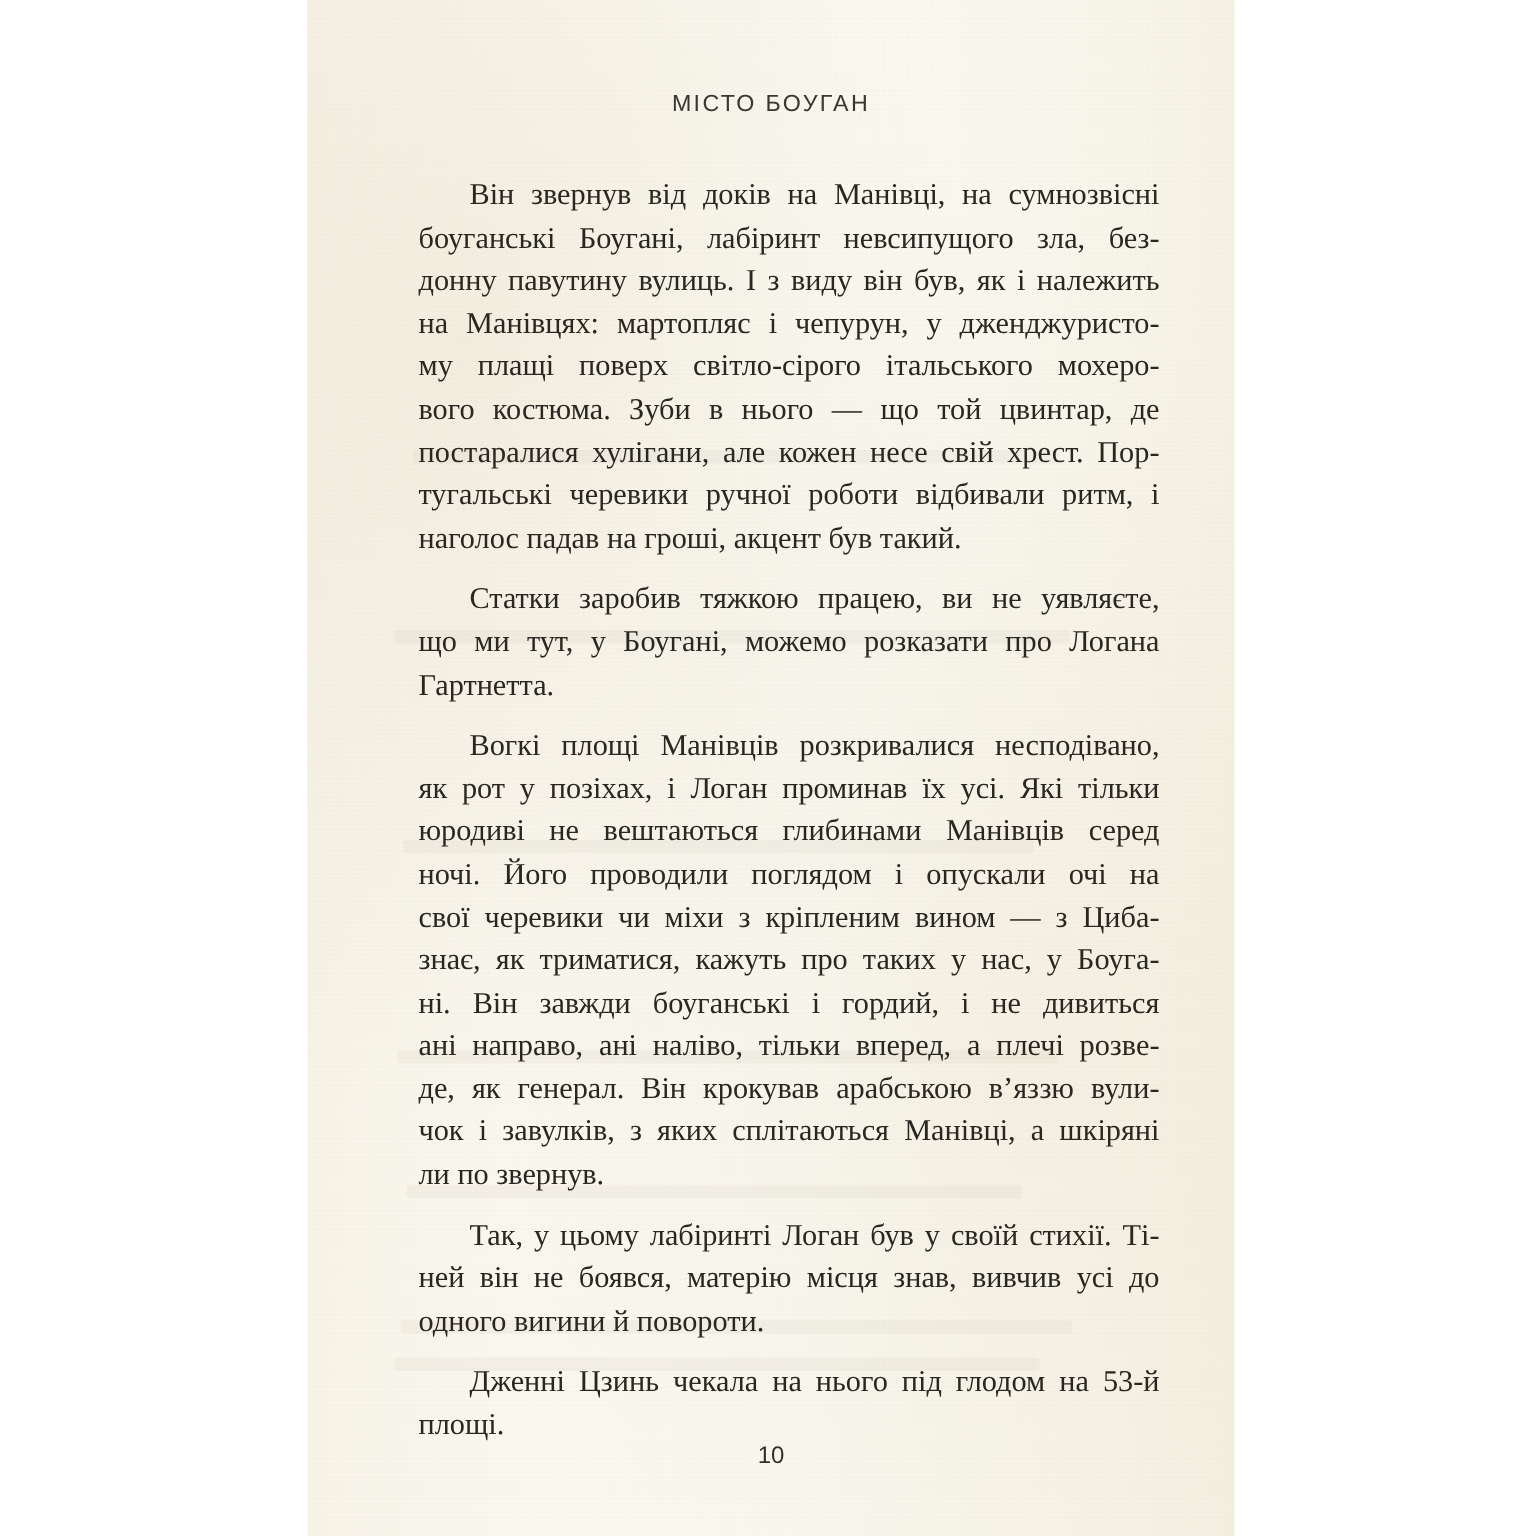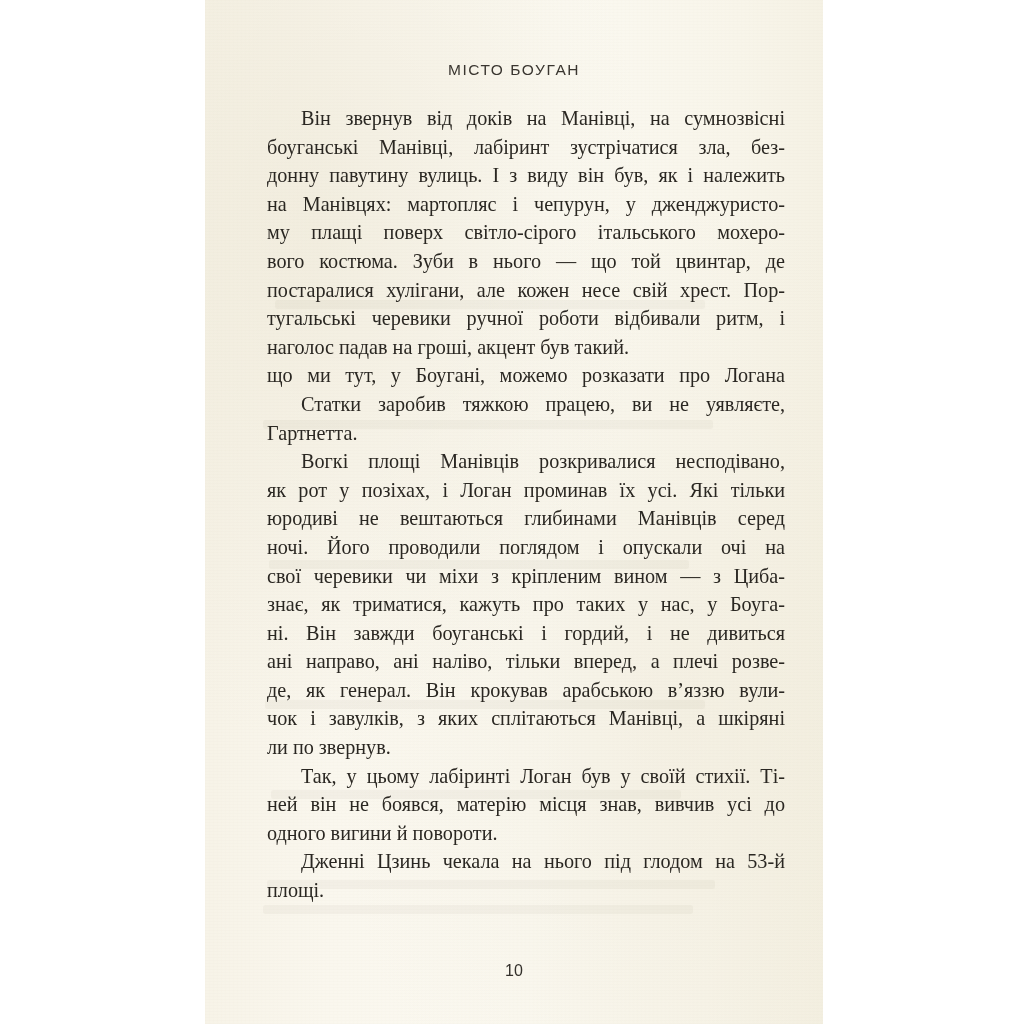--- a/index.html
+++ b/index.html
@@ -80,21 +80,21 @@
   }
 
   .text-block {
     position: absolute;
     left: 62px;      
     top: 104px;
     width: 518px;    
   }
 
   .para {
-    margin: 0;
+    margin: 12px;
     color: #2a2722;
     font-size: 20.2px;
     line-height: 28.6px;
   }
 
   
   .ln {
     display: block;
     text-align: justify;
     text-align-last: justify;
@@ -138,33 +138,33 @@
     </div>
 
     <div class="page-inner">
 
       <div class="running-head">МІСТО БОУГАН</div>
 
       <div class="text-block">
 
         <p class="para">
           <span class="ln first" style="word-spacing: 0px;">Він звернув від доків на Манівці, на сумнозвісні</span>
-          <span class="ln" style="word-spacing: 0px;">боуганські Манівці, лабіринт зустрічатися зла, без-</span>
+          <span class="ln" style="word-spacing: 0px;">боуганські Боугані, лабіринт невсипущого зла, без-</span>
           <span class="ln" style="word-spacing: 0px;">донну павутину вулиць. І з виду він був, як і належить</span>
           <span class="ln" style="word-spacing: 0px;">на Манівцях: мартопляс і чепурун, у дженджуристо-</span>
           <span class="ln" style="word-spacing: 0px;">му плащі поверх світло-сірого італьського мохеро-</span>
           <span class="ln" style="word-spacing: 0px;">вого костюма. Зуби в нього — що той цвинтар, де</span>
           <span class="ln" style="word-spacing: 0px;">постаралися хулігани, але кожен несе свій хрест. Пор-</span>
           <span class="ln" style="word-spacing: 0px;">тугальські черевики ручної роботи відбивали ритм, і</span>
           <span class="ln last">наголос падав на гроші, акцент був такий.</span>
         </p>
 
         <p class="para">
+          <span class="ln first" style="word-spacing: 0px;">Статки заробив тяжкою працею, ви не уявляєте,</span>
           <span class="ln" style="word-spacing: 0px;">що ми тут, у Боугані, можемо розказати про Логана</span>
-          <span class="ln first" style="word-spacing: 0px;">Статки заробив тяжкою працею, ви не уявляєте,</span>
           <span class="ln last">Гартнетта.</span>
         </p>
 
         <p class="para">
           <span class="ln first" style="word-spacing: 0px;">Вогкі площі Манівців розкривалися несподівано,</span>
           <span class="ln" style="word-spacing: 0px;">як рот у позіхах, і Логан проминав їх усі. Які тільки</span>
           <span class="ln" style="word-spacing: 0px;">юродиві не вештаються глибинами Манівців серед</span>
           <span class="ln" style="word-spacing: 0px;">ночі. Його проводили поглядом і опускали очі на</span>
           <span class="ln" style="word-spacing: 0px;">свої черевики чи міхи з кріпленим вином — з Циба-</span>
           <span class="ln" style="word-spacing: 0px;">знає, як триматися, кажуть про таких у нас, у Боуга-</span>

